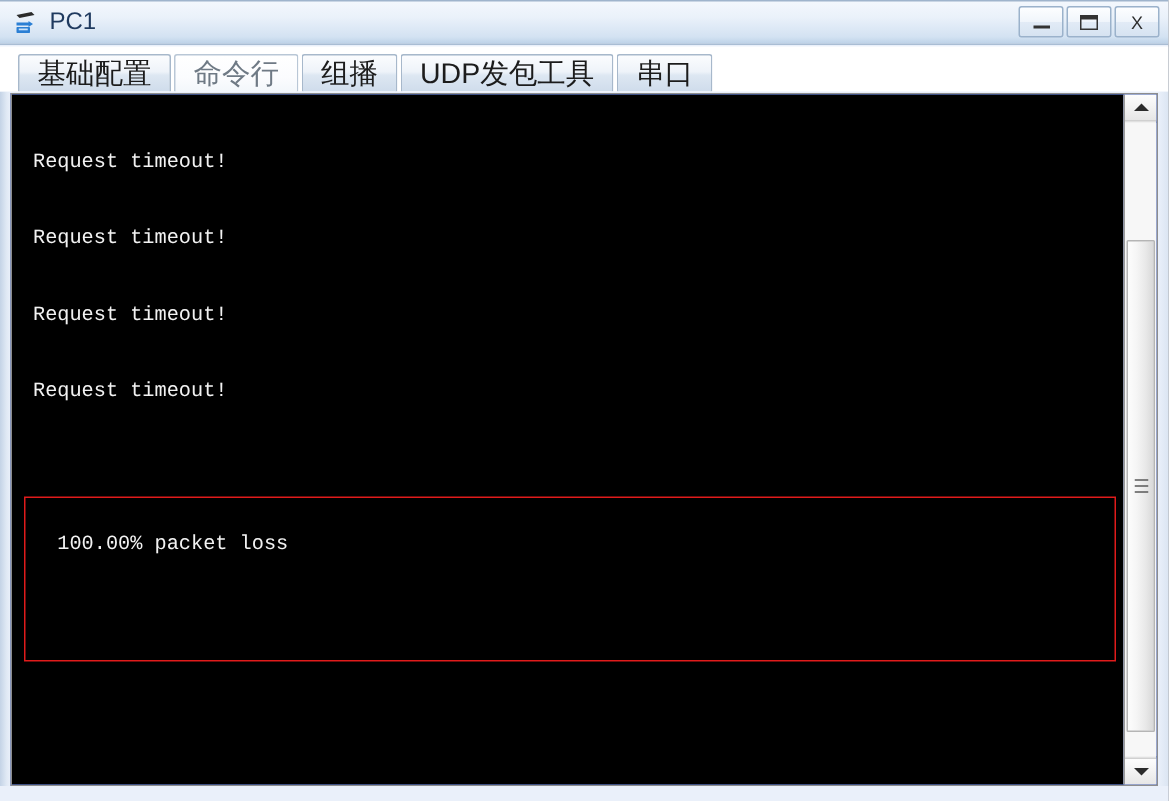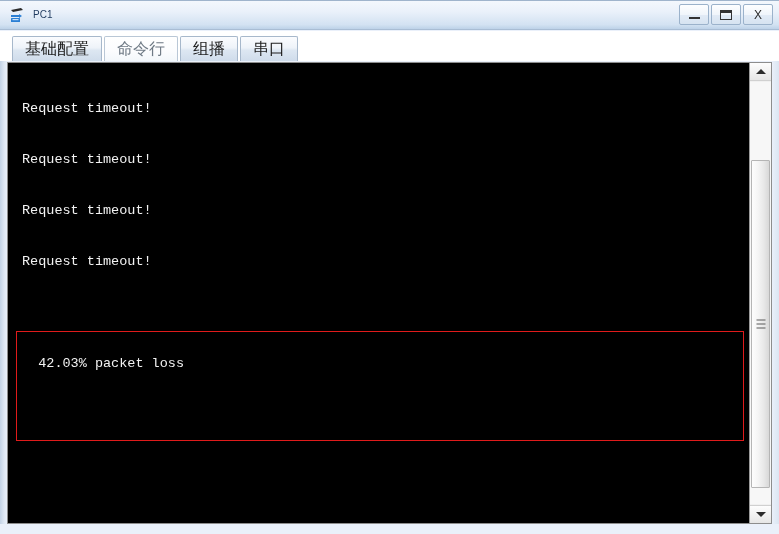--- a/index.html
+++ b/index.html
@@ -48,21 +48,21 @@
     height: 24px;
   }
   .app-icon {
     width: 20px;
     height: 20px;
     position: relative;
     margin-right: 5px;
     flex: none;
   }
   .title-text {
-    font-size: 10px;
+    font-size: 16px;
     color: #1f3a5f;
     font-family: "Liberation Sans", sans-serif;
     line-height: 20px;
     white-space: nowrap;
   }
 
   .win-buttons {
     position: absolute;
     right: 6px;
     top: 4px;
@@ -122,21 +122,21 @@
   }
   .tab {
     height: 25px;
     min-width: 30px;
     padding: 0 12px;
     margin-right: 2px;
     box-sizing: border-box;
     display: flex;
     align-items: center;
     justify-content: center;
-    font-size: 16px;
+    font-size: 19px;
     color: #1c1c1c;
     border: 1px solid #a7b8cb;
     border-bottom: none;
     border-radius: 2px 2px 0 0;
     background: linear-gradient(to bottom, #fbfcfe 0%, #eef3f9 45%, #dde7f2 55%, #cfdceb 100%);
     font-family: "Liberation Sans", sans-serif;
     white-space: nowrap;
   }
   .tab.active {
     background: linear-gradient(to bottom, #ffffff 0%, #fbfcfe 60%, #f3f7fb 100%);
@@ -336,35 +336,38 @@
       <div class="tab">
         <span>基础配置</span>
       </div>
       <div class="tab active">
         <span>命令行</span>
       </div>
       <div class="tab">
         <span>组播</span>
       </div>
       <div class="tab">
+        <span>UDP发包工具</span>
+      </div>
+      <div class="tab">
         <span>串口</span>
       </div>
     </div>
   </div>
 
   <div class="console-frame">
 
     <div class="console-body">
       <div class="term-text">
         <div class="term-line">Request timeout!</div>
         <div class="term-line">Request timeout!</div>
         <div class="term-line">Request timeout!</div>
         <div class="term-line">Request timeout!</div>
         <div class="term-line"></div>
-        <div class="term-line">  42.03% packet loss</div>
+        <div class="term-line">  100.00% packet loss</div>
         
         
         
         
         
         
         
         
         
         

